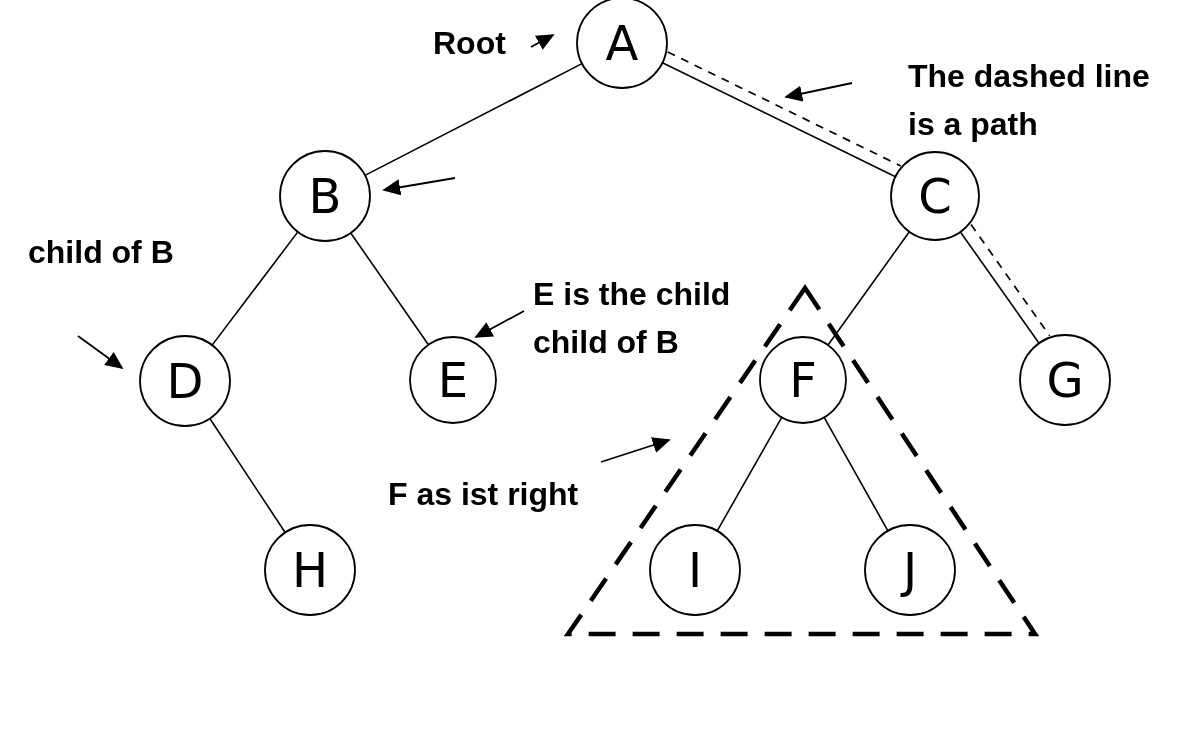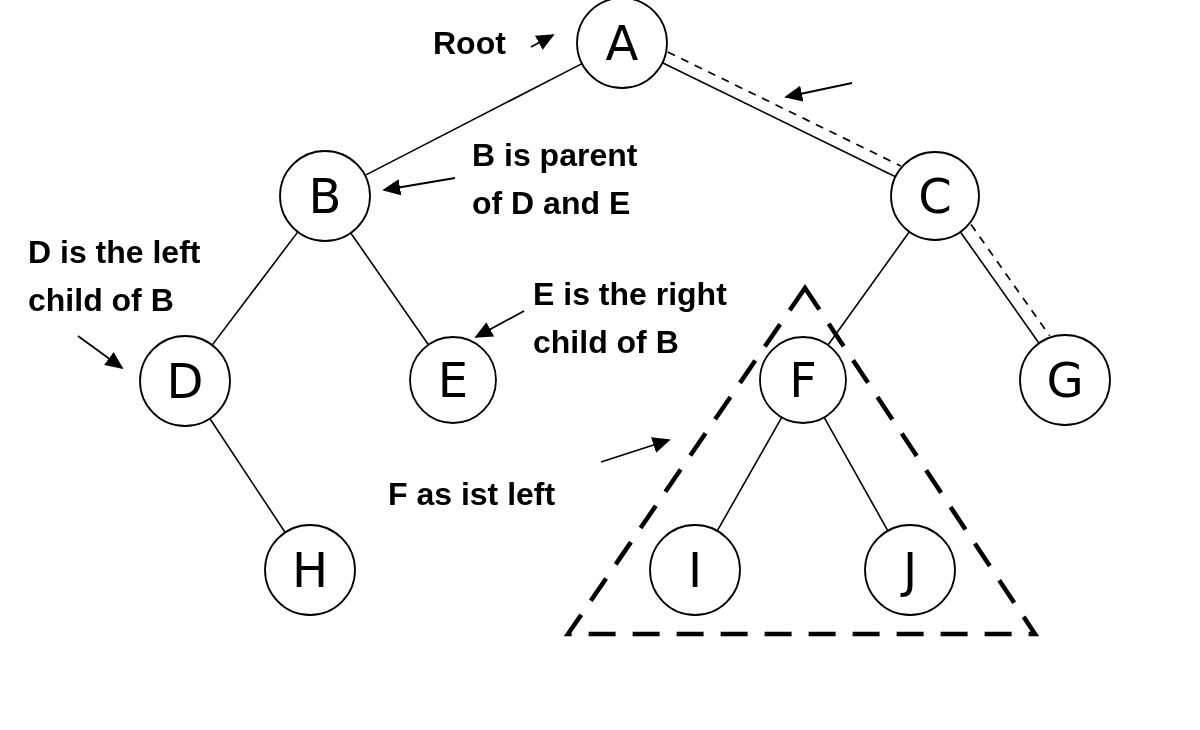--- a/index.html
+++ b/index.html
@@ -111,34 +111,33 @@
       <circle cx="695" cy="570" r="45" class="node-circle"></circle>
       <text x="695" y="587" class="node-label">I</text>
       <circle cx="910" cy="570" r="45" class="node-circle"></circle>
       <text x="910" y="587" class="node-label">J</text>
     </svg>
 
   <div class="ann" style="left: 433px; top: 19px; text-align: center;">
     <div>Root</div>
   </div>
 
-
-  <div class="ann" style="left: 472px; top: 131px;">
-    <div>B is parent</div>
-    <div>of D and E</div>
+  <div class="ann" style="left: 908px; top: 52px;">
+    <div>The dashed line</div>
+    <div>is a path</div>
   </div>
 
+
   <div class="ann" style="left: 28px; top: 228px;">
-    <div>D is the left</div>
     <div>child of B</div>
   </div>
 
   <div class="ann" style="left: 533px; top: 270px;">
-    <div>E is the right</div>
+    <div>E is the child</div>
     <div>child of B</div>
   </div>
 
   <div class="ann" style="left: 388px; top: 470px;">
-    <div>F as ist left</div>
+    <div>F as ist right</div>
   </div>
 
 
 </div>
 
 </body></html>

